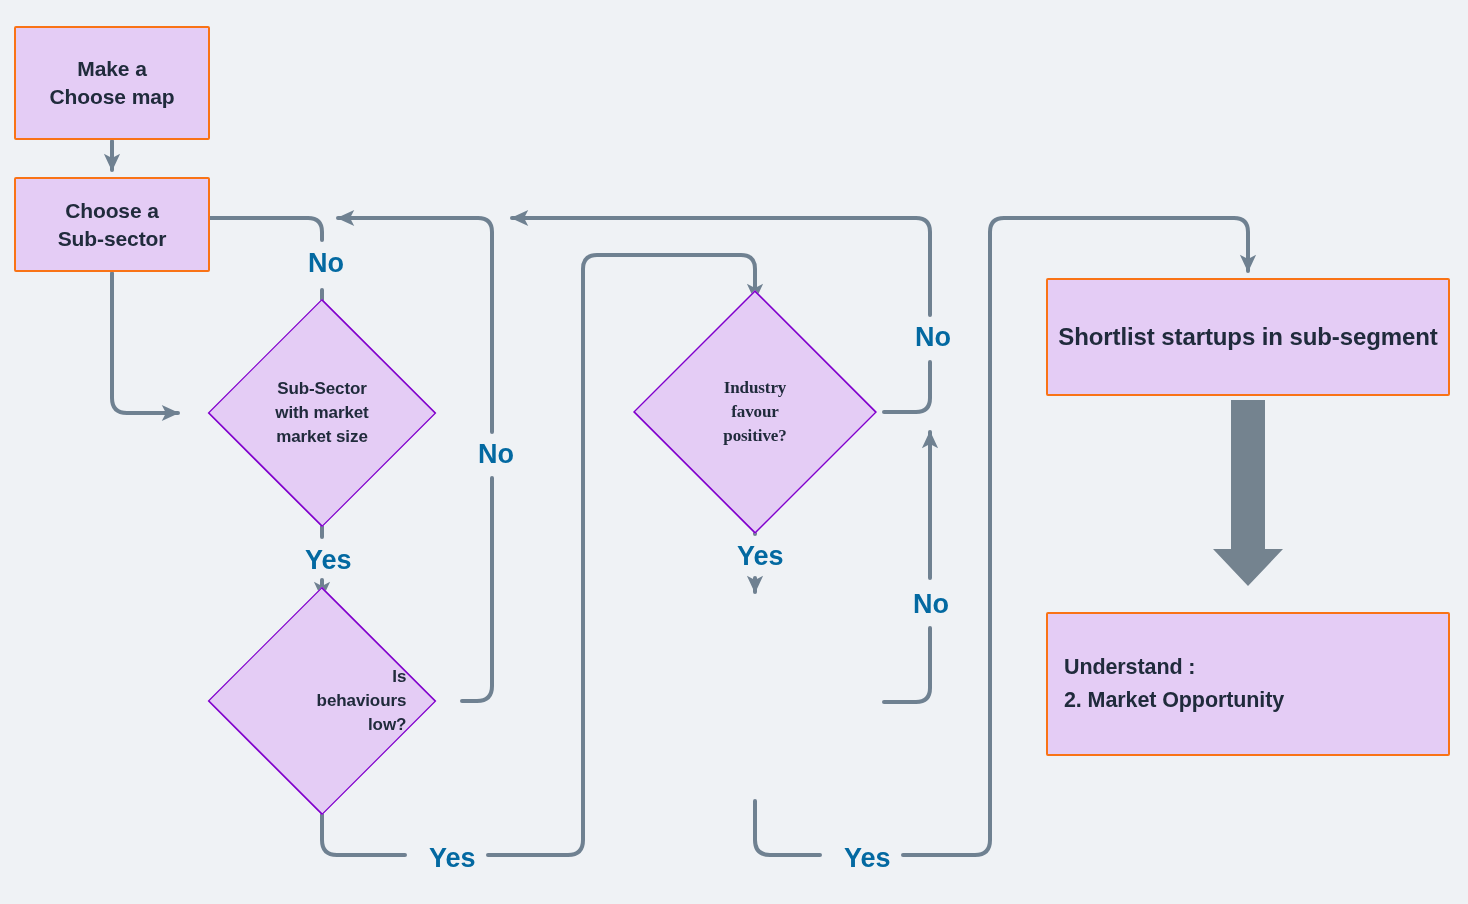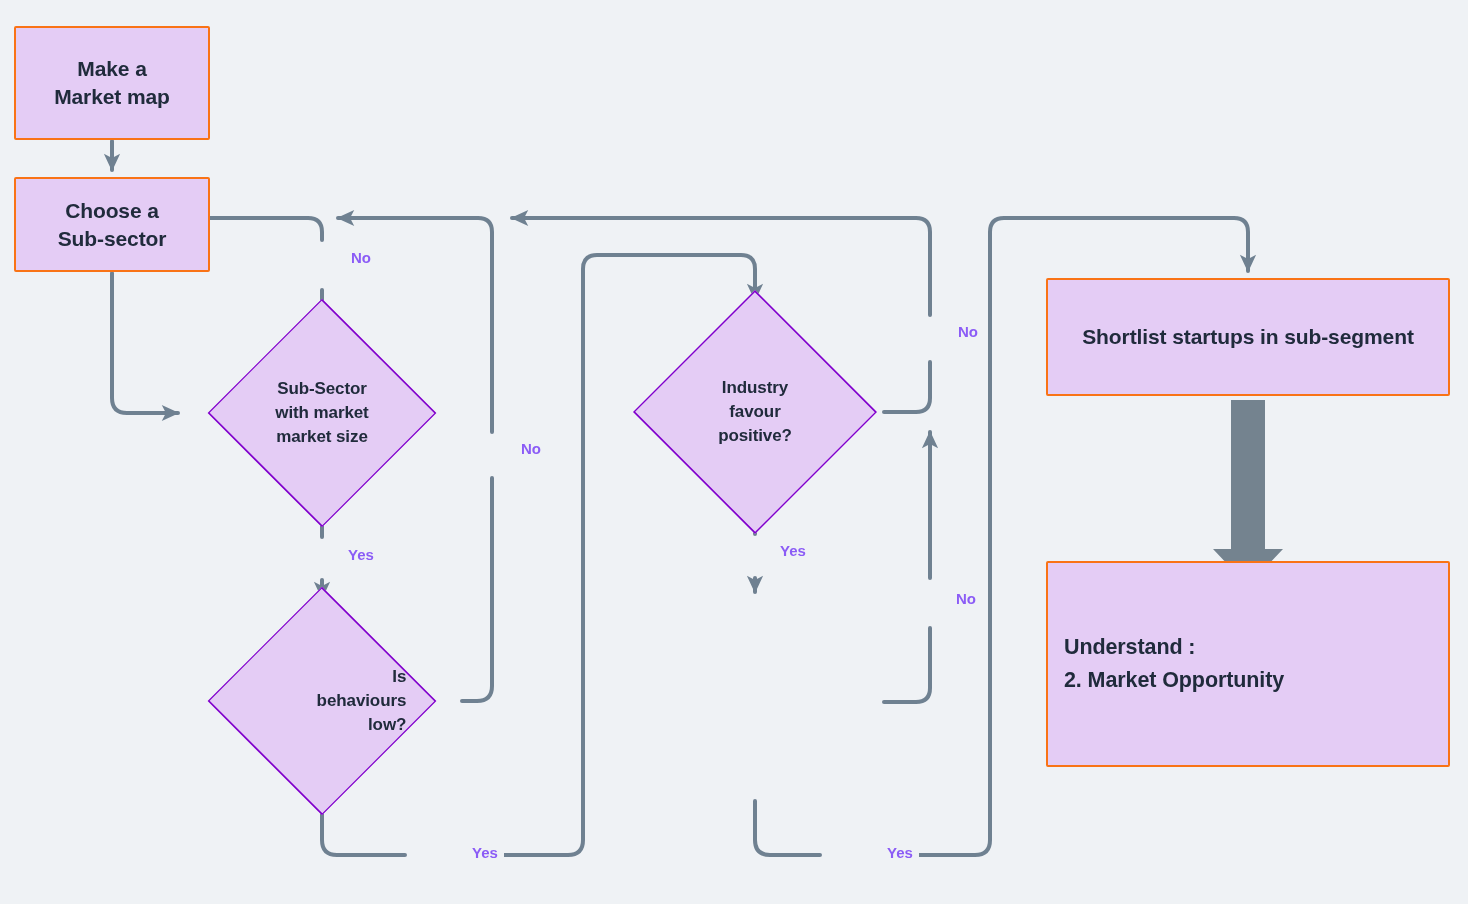--- a/index.html
+++ b/index.html
@@ -61,41 +61,40 @@
     position: relative;
     z-index: 2;
     line-height: 1.42;
     font-size: 17px;
     width: 62%;
   }
 
   
   .elabel {
     position: absolute;
-    color: #8b5cf6;
+    color: #0369a1;
     font-weight: bold;
-    font-size: 15px;
+    font-size: 27px;
     line-height: 1;
     white-space: nowrap;
     background: #eff2f5;
     padding: 3px 6px;
-    margin-left: 43px;
   }
 
   
   #n-sector-map   { left: 14px;  top: 26px;  width: 196px; height: 114px; font-size: 21px; }
   #n-sub-sector   { left: 14px;  top: 177px; width: 196px; height: 95px;  font-size: 21px; text-align: center; }
 
   #n-d-market     { left: 186px; top: 317px; width: 272px; height: 192px; }
   #n-d-comp       { left: 186px; top: 605px; width: 272px; height: 192px; text-align: right; }
-  #n-d-trends     { left: 630px; top: 307px; width: 250px; height: 210px; }
+  #n-d-trends     { left: 630px; top: 307px; width: 250px; height: 210px; font-family: Liberation Serif, serif; }
   #n-d-behav      { left: 630px; top: 600px; width: 250px; height: 200px; }
 
-  #n-shortlist    { left: 1046px; top: 278px; width: 404px; height: 118px; font-size: 21px; }
-  #n-understand   { left: 1046px; top: 561px; width: 404px; height: 206px;
+  #n-shortlist    { left: 1046px; top: 278px; width: 404px; height: 118px; font-size: 24px; }
+  #n-understand   { left: 1046px; top: 612px; width: 404px; height: 144px;
                     justify-content: flex-start; }
   #n-understand .txt {
     text-align: left;
     font-size: 21.5px;
     line-height: 1.54;
     padding-left: 16px;
   }
 </style>
 </head>
 <body>
@@ -142,21 +141,21 @@
       <path d="M 755 801 L 755 840 Q 755 855 770 855 L 820 855"></path>
       <path d="M 903 855 L 975 855 Q 990 855 990 840 L 990 232 Q 990 218 1004 218 L 1234 218 Q 1248 218 1248 232 L 1248 271" marker-end="url(#arw)"></path>
     </g>
 
     <path d="M 1231 400 L 1265 400 L 1265 549 L 1283 549 L 1248 586 L 1213 549 L 1231 549 Z" fill="#74838f" stroke="none"></path>
   </svg>
 
   <div class="node box" id="n-sector-map">
     <div class="txt">
       <div>Make a</div>
-      <div>Market map</div>
+      <div>Choose map</div>
     </div>
   </div>
 
   <div class="node box" id="n-sub-sector">
     <div class="txt">
       <div>Choose a</div>
       <div>Sub-sector</div>
     </div>
   </div>
 

